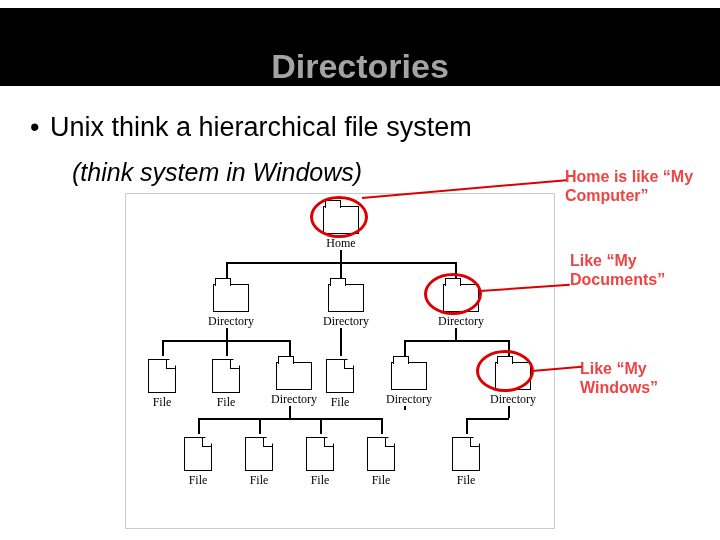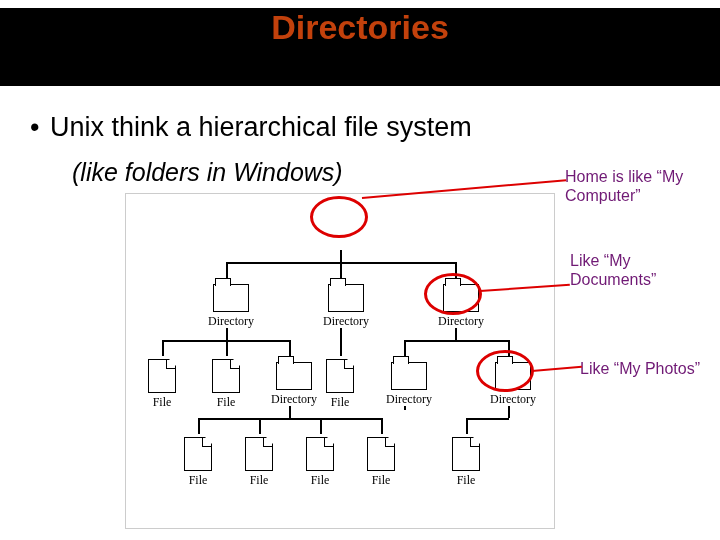--- a/index.html
+++ b/index.html
@@ -12,25 +12,25 @@
     position: relative;
     overflow: hidden;
   }
   .title-band {
     position: absolute;
     top: 8px;
     left: 0;
     width: 720px;
     height: 78px;
     background: #000;
-    color: #c2410c;
+    color: #a3a3a3;
     font-size: 34px;
     font-weight: bold;
     display: flex;
-    align-items: flex-start;
+    align-items: flex-end;
     justify-content: center;
   }
   .bullet-wrap {
     position: absolute;
     top: 112px;
     left: 30px;
     width: 640px;
     font-size: 27px;
   }
   .bullet-dot { display: inline-block; width: 20px; }
@@ -118,45 +118,49 @@
     background: transparent;
   }
   .ann-line {
     position: absolute;
     height: 2.2px;
     background: #d00;
     transform-origin: left center;
   }
   .ann-text {
     position: absolute;
-    font-weight: normal;
+    font-weight: bold;
     font-size: 16px;
     line-height: 1.18;
-    color: #701a75;
+    color: #ef4444;
     width: 135px;
   }
 </style>
 </head>
 <body>
 
 <div class="title-band">
   <span>Directories</span>
 </div>
 
 <div class="bullet-wrap">
   <span class="bullet-dot">•</span><span>Unix think a hierarchical file system</span>
 </div>
-<div class="subline">(like folders in Windows)</div>
+<div class="subline">(think system in Windows)</div>
 
 <div class="ann-text" style="top:168px;left:565px">Home is like “My Computer”</div>
 <div class="ann-text" style="top:252px;left:570px">Like “My Documents”</div>
-<div class="ann-text" style="top:360px;left:580px">Like “My Photos”</div>
+<div class="ann-text" style="top:360px;left:580px">Like “My Windows”</div>
 
 <div class="diagram">
 
+  <div class="node" style="top:12px;left:197px">
+    <div class="folder-icon"></div>
+    <div class="node-label">Home</div>
+  </div>
 
   <div class="conn" style="top:56px;left:214px;width:1.5px;height:12px"></div>
   <div class="conn" style="top:68px;left:100px;width:230px;height:1.5px"></div>
   <div class="conn" style="top:68px;left:100px;width:1.5px;height:16px"></div>
   <div class="conn" style="top:68px;left:214px;width:1.5px;height:16px"></div>
   <div class="conn" style="top:68px;left:329px;width:1.5px;height:16px"></div>
 
   <div class="node" style="top:90px;left:82px">
     <div class="folder-icon"></div>
     <div class="node-label">Directory</div>

